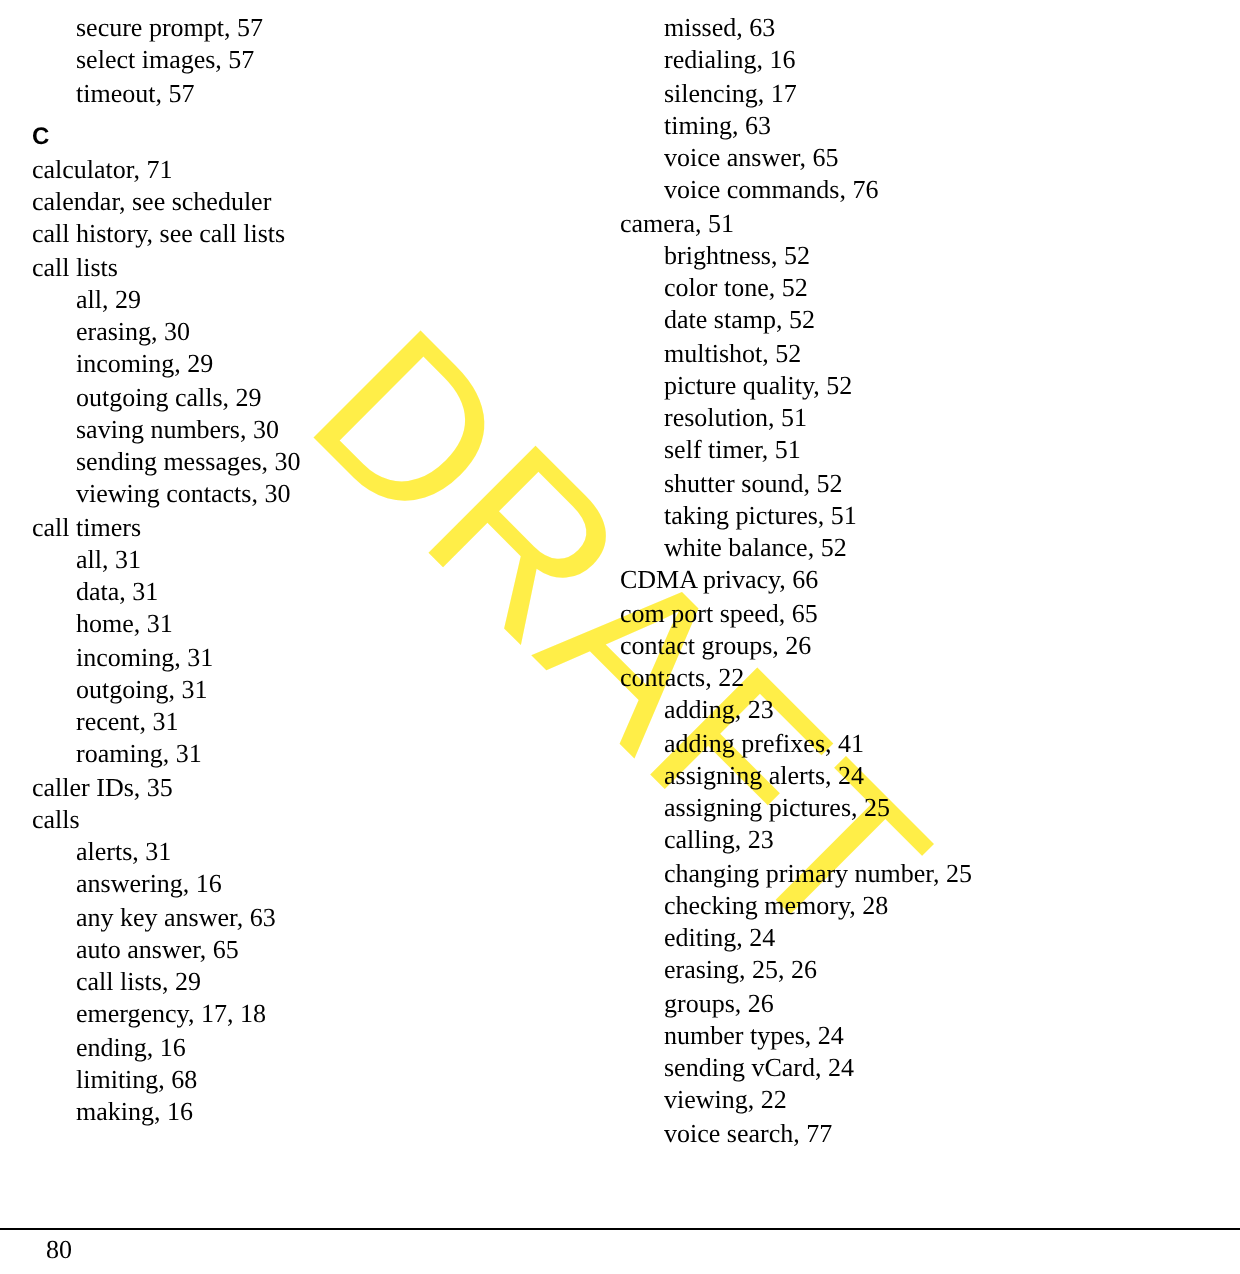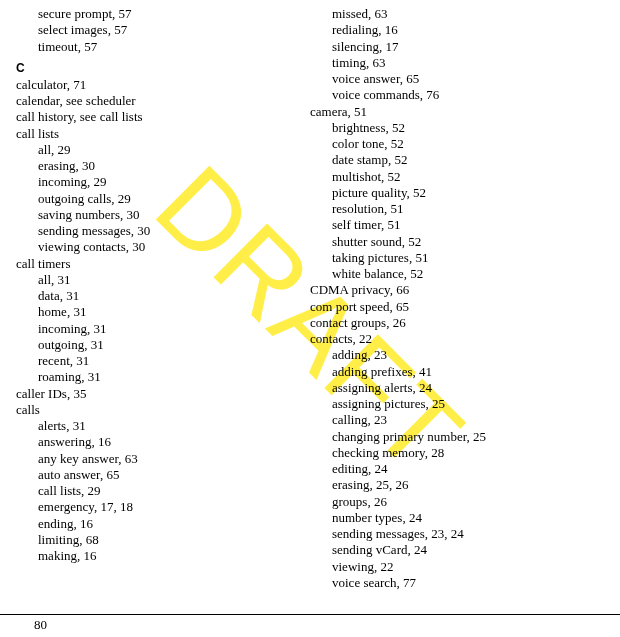--- a/index.html
+++ b/index.html
@@ -46,21 +46,21 @@
     font-size: 12px;
     margin-top: 6px;
     margin-bottom: 1px;
   }
   .footer {
     position: absolute;
     left: 0;
     bottom: 0;
     width: 100%;
     border-top: 1px solid #000;
-    padding: 2px 16px 4px 34px;
+    padding: 2px 16px 4px 23px;
     font-size: 13px;
   }
 </style>
 </head>
 <body>
 
 <div class="watermark">DRAFT</div>
 
 <div class="page">
   <div class="col" id="col-0">
@@ -125,21 +125,20 @@
       <div class="entry lvl1">adding prefixes, 41</div>
       <div class="entry lvl1">assigning alerts, 24</div>
       <div class="entry lvl1">assigning pictures, 25</div>
       <div class="entry lvl1">calling, 23</div>
       <div class="entry lvl1">changing primary number, 25</div>
       <div class="entry lvl1">checking memory, 28</div>
       <div class="entry lvl1">editing, 24</div>
       <div class="entry lvl1">erasing, 25, 26</div>
       <div class="entry lvl1">groups, 26</div>
       <div class="entry lvl1">number types, 24</div>
-      <div class="entry lvl1">sending messages, 23, 24</div>
       <div class="entry lvl1">sending vCard, 24</div>
       <div class="entry lvl1">viewing, 22</div>
       <div class="entry lvl1">voice search, 77</div>
     </div>
 </div>
 
 <div class="footer">
   <span>80</span>
 </div>
 

